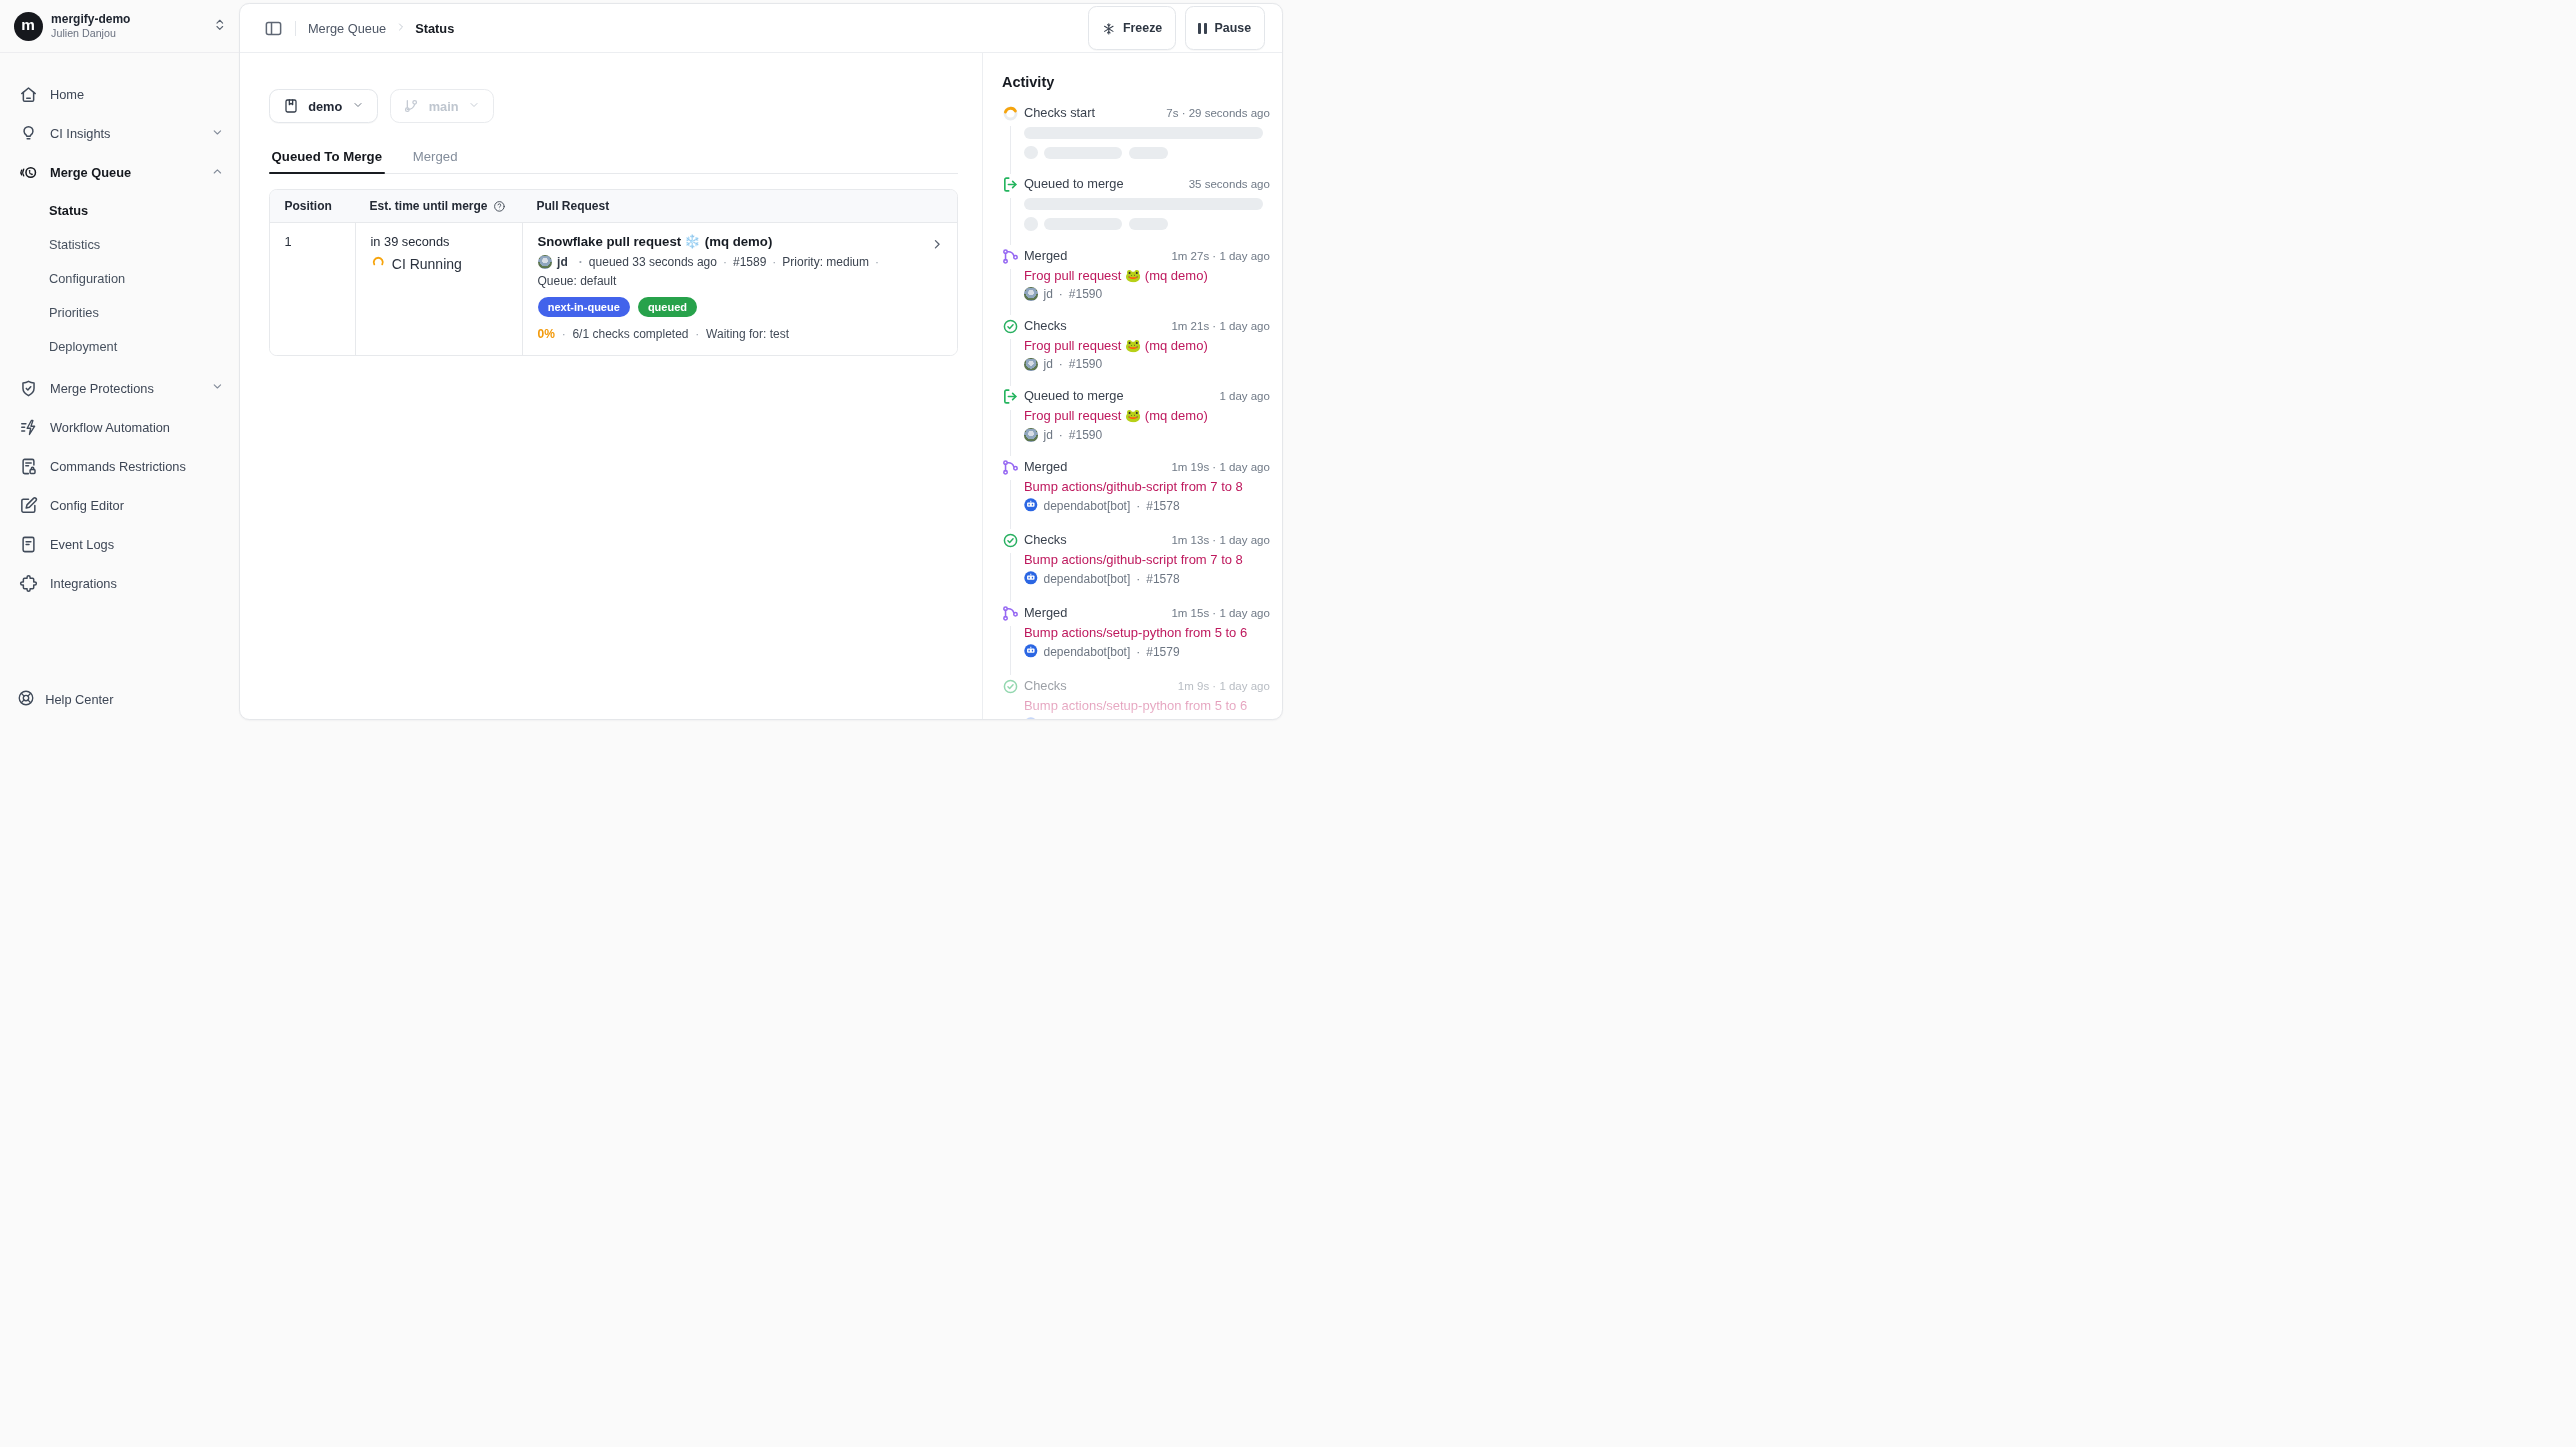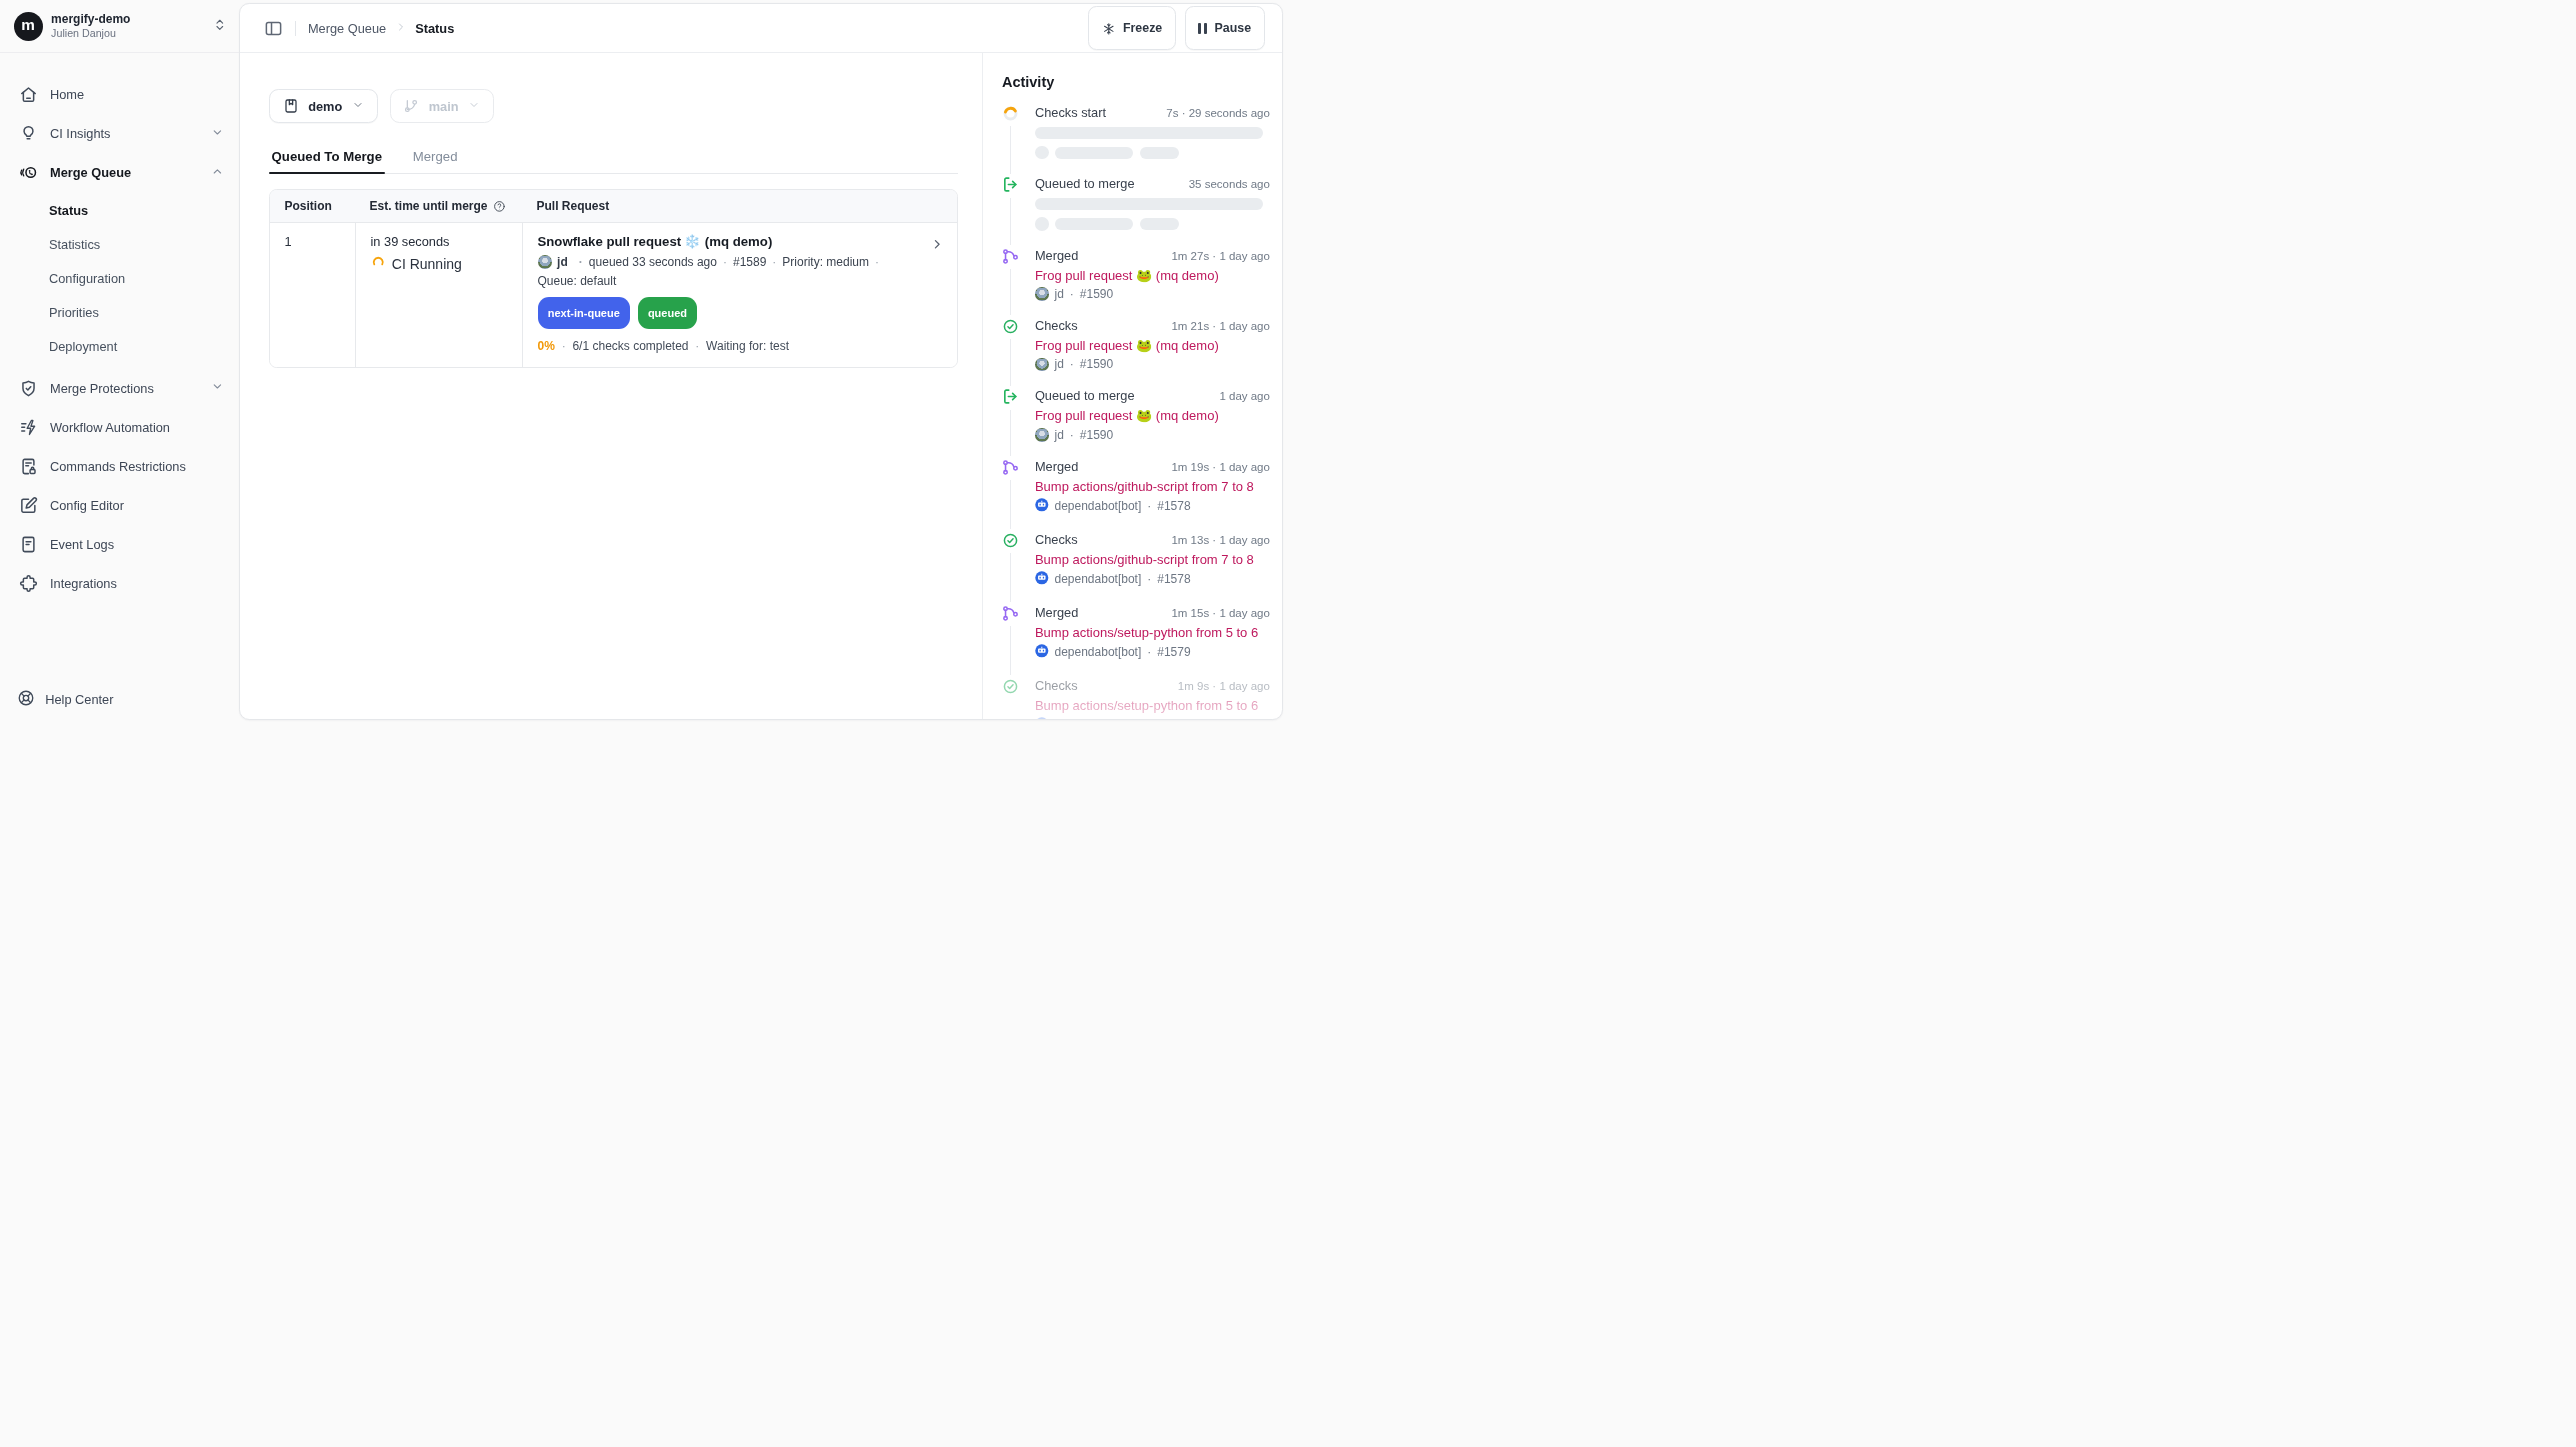--- a/index.html
+++ b/index.html
@@ -91,35 +91,35 @@
   .pr-cell { position:relative; padding-right:38px; }
   .pr-title { font-size:13.2px; font-weight:600; color:#171c24; cursor:pointer; }
   .pr-meta { margin-top:6px; display:flex; flex-wrap:wrap; align-items:center; column-gap:6px; row-gap:4.3px;
     font-size:12px; color:#3c4450; max-width:407px; }
   .pr-meta .mi:not(:last-child)::after { content:"·"; color:#9aa2ac; margin-left:6px; }
   .mi-author { display:inline-flex; align-items:center; gap:5.1px; font-weight:700; color:#343c48; }
   .avatar-jd { width:14.5px; height:14.5px; border-radius:50%; flex:0 0 14.5px;
     background:radial-gradient(circle at 50% 38%, #d8dee6 0 28%, #90a7bf 29% 60%, #5f7a52 61% 100%);
     border:0.4px solid rgba(0,0,0,.08); }
   .pr-badges { margin-top:9.4px; display:flex; gap:7.7px; }
-  .badge { height:32px; display:inline-flex; align-items:center; padding:0 10.2px; border-radius:11px;
+  .badge { height:20px; display:inline-flex; align-items:center; padding:0 10.2px; border-radius:11px;
     color:#fff; font-size:11px; font-weight:600; }
   .badge-blue { background:#4263eb; }
   .badge-green { background:#27a24b; }
   .pr-checks { margin-top:10.2px; display:flex; align-items:center; gap:6.8px; font-size:12px; color:#434c59; }
   .pct { color:#f2990a; font-weight:600; }
   .dot-sep { color:#9aa2ac; }
   .row-chev { position:absolute; right:12.8px; top:14.5px; }
   .row-chev svg { width:14.5px; height:14.5px; stroke:#5a6270; fill:none; stroke-width:2.2; stroke-linecap:round; stroke-linejoin:round; cursor:pointer;}
 
   
   .activity { width:300px; flex:0 0 300px; border-left:0.9px solid #eceef1; padding:20.5px 12px 0 19px;
     overflow:hidden; position:relative; }
   .activity-title { font-size:14.5px; font-weight:700; color:#171b22; margin-bottom:15.3px; }
-  .event { display:flex; gap:16px; }
+  .event { display:flex; gap:5px; }
   .rail { width:17px; flex:0 0 17px; display:flex; flex-direction:column; align-items:center; }
   .rail .ev-ico { width:17px; height:17px; flex:0 0 17px; display:flex; align-items:center; justify-content:center; }
   .rail .ev-ico svg { width:17px; height:17px; }
   .rail .line { flex:1; width:1.7px; background:#e9ebef; margin-top:4.3px; margin-bottom:2.6px; }
   .event:last-child .rail .line { background:transparent; }
   .ev-body { flex:1; min-width:0; padding-bottom:17px; }
   .ev-head { display:flex; align-items:baseline; justify-content:space-between; gap:6.8px; }
   .ev-label { font-size:12.8px; font-weight:500; color:#39414d; }
   .ev-time { font-size:11.5px; color:#707a87; white-space:nowrap; }
   .ev-pr { margin-top:5.1px; font-size:13px; font-weight:500; color:#be185d; cursor:pointer;

